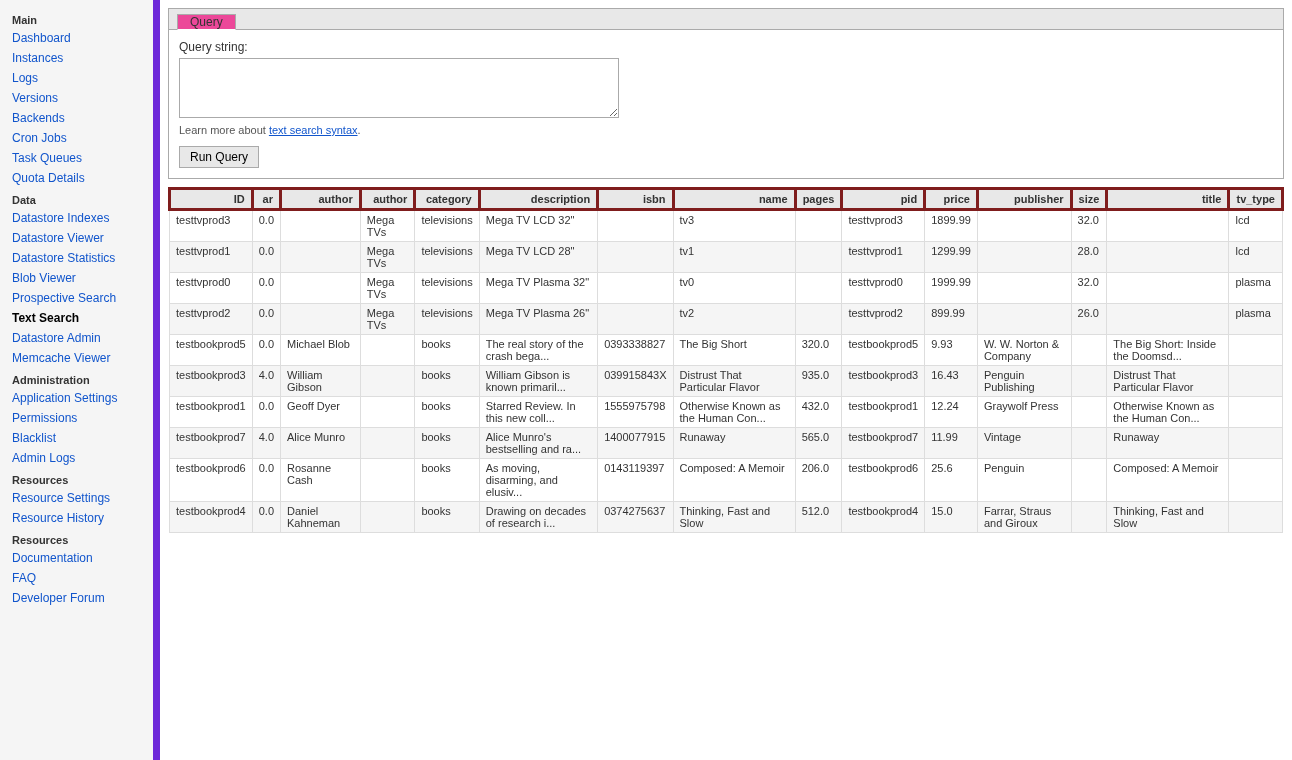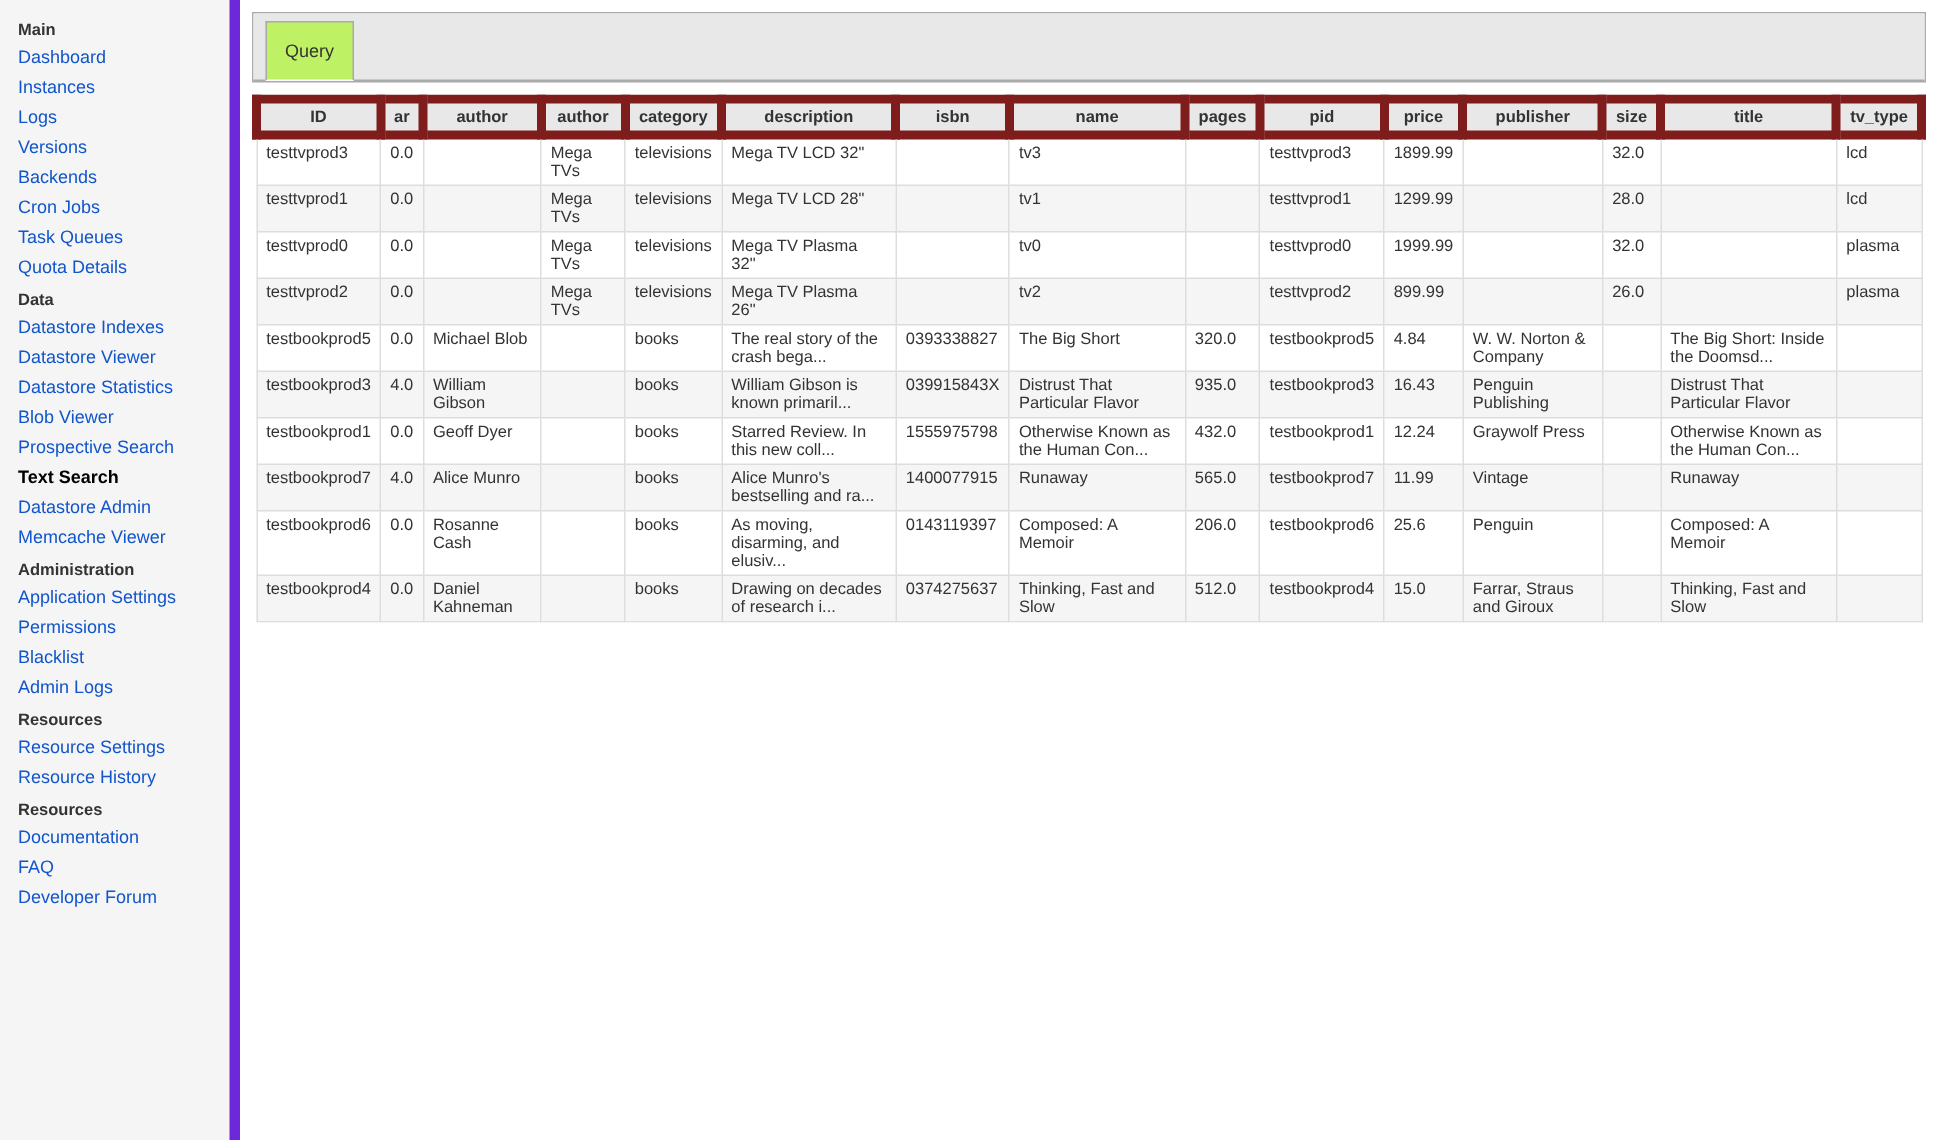--- a/index.html
+++ b/index.html
@@ -44,24 +44,24 @@
     }
 
     
     .query-panel {
       margin: 8px;
       border: 1px solid #aaa;
       background: #fff;
     }
     .query-tab {
       display: inline-block;
-      padding: 12px 12px;
+      padding: 0 12px;
       border: 1px solid #aaa;
       border-bottom: 1px solid #fff;
-      background: #bef264;
+      background: #ec4899;
       font-size: 12px;
       margin-top: 4px;
       margin-left: 4px;
       position: relative;
       top: 1px;
       cursor: pointer;
     }
     .query-tab-bar {
       border-bottom: 1px solid #aaa;
       background: #e8e8e8;
@@ -115,23 +115,23 @@
       margin: 0 8px;
       overflow-x: auto;
     }
     table.results-table {
       border-collapse: collapse;
       width: 100%;
       font-size: 11px;
     }
     table.results-table th {
       background: #e8e8e8;
-      border: 6px solid #7f1d1d;
+      border: 3px solid #7f1d1d;
       padding: 3px 6px;
-      text-align: center;
+      text-align: right;
       font-weight: bold;
       white-space: nowrap;
     }
     table.results-table td {
       border: 1px solid #ddd;
       padding: 3px 6px;
       vertical-align: top;
     }
     table.results-table tr:nth-child(even) td {
       background: #f5f5f5;
@@ -174,20 +174,28 @@
     <a class="sidebar-item" href="#">Documentation</a>
     <a class="sidebar-item" href="#">FAQ</a>
     <a class="sidebar-item" href="#">Developer Forum</a>
   </div>
 
 <div id="main">
   <div class="query-panel">
     <div class="query-tab-bar">
       <span class="query-tab">Query</span>
     </div>
+    <div class="query-body">
+      <div class="query-string-label">Query string:</div>
+      <textarea class="query-textarea" style=""></textarea>
+      <div class="query-hint">
+        <span>Learn more about </span><a href="#">text search syntax</a>.
+      </div>
+      <button class="run-query-btn">Run Query</button>
+    </div>
   </div>
 
 
   <div class="results-table-wrapper">
     <table class="results-table">
       <thead id="results-thead">
       <tr>
             <th>ID</th>
             <th>ar</th>
             <th>author</th>
@@ -278,21 +286,21 @@
             <td>testbookprod5</td>
             <td>0.0</td>
             <td>Michael Blob</td>
             <td></td>
             <td>books</td>
             <td>The real story of the crash bega...</td>
             <td>0393338827</td>
             <td>The Big Short</td>
             <td>320.0</td>
             <td>testbookprod5</td>
-            <td>4.84</td>
+            <td>9.93</td>
             <td>W. W. Norton &amp; Company</td>
             <td></td>
             <td>The Big Short: Inside the Doomsd...</td>
             <td></td>
           </tr>
           <tr>
             <td>testbookprod3</td>
             <td>4.0</td>
             <td>William Gibson</td>
             <td></td>

